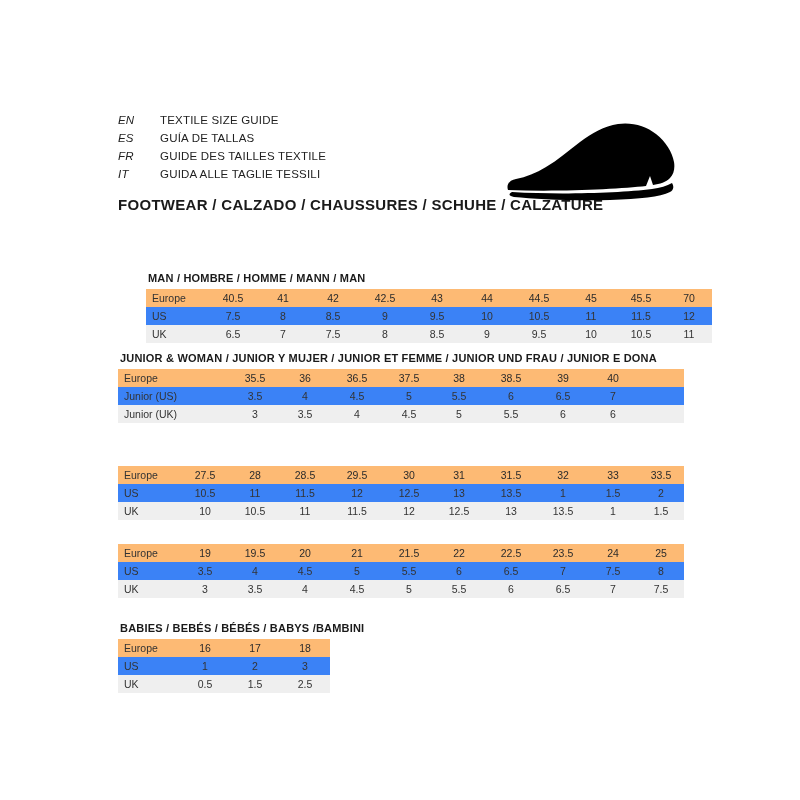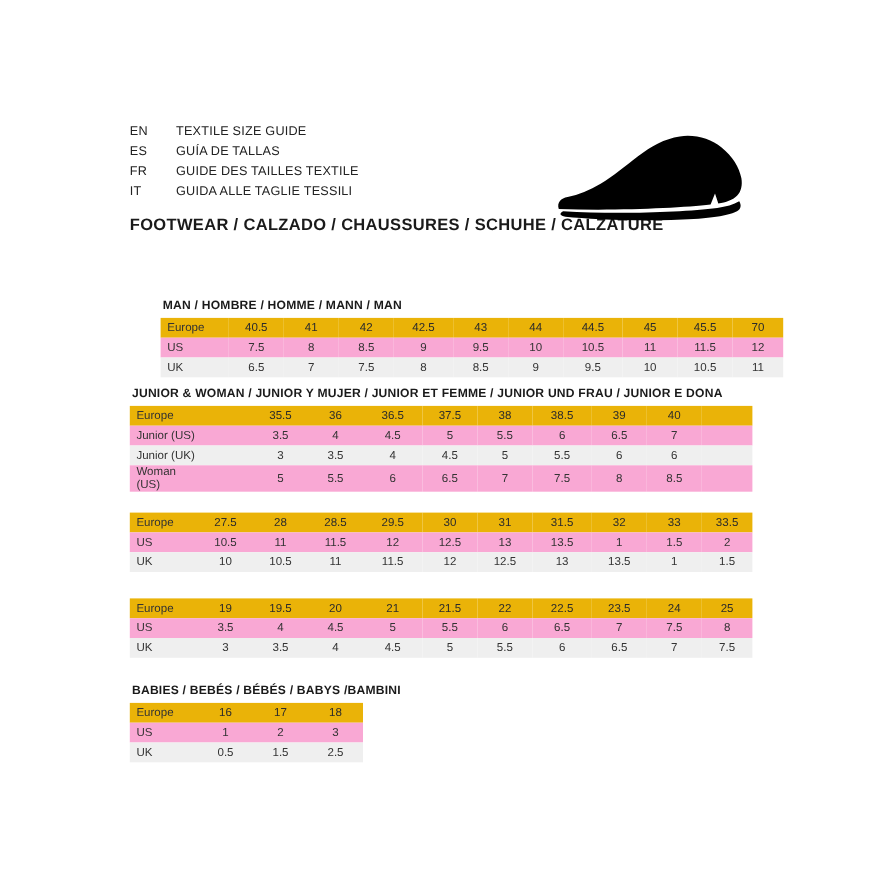--- a/index.html
+++ b/index.html
@@ -33,20 +33,21 @@
     display: flex;
     align-items: baseline;
     line-height: 16px;
     margin-bottom: 2px;
   }
   .lang-code {
     width: 42px;
     font-size: 11.5px;
     letter-spacing: 0.2px;
     color: #222;
+    font-style: italic;
   }
   .lang-text {
     font-size: 11.5px;
     letter-spacing: 0.2px;
     color: #222;
   }
   .footwear-line {
     margin-top: 14px;
     font-size: 15px;
     font-weight: bold;
@@ -87,28 +88,28 @@
     padding: 0;
     text-align: center;
     vertical-align: middle;
   }
   table.size-table td.rowlabel {
     text-align: left;
     padding-left: 6px;
     color: #333333;
   }
   tr.header-row td {
-    background: #eab308;
+    background: #fdba74;
     color: #2b2b2b;
   }
   tr.alt-row td {
     background: #efefef;
   }
   tr.plain-row td {
-    background: #f9a8d4;
+    background: #3b82f6;
   }
 </style>
 </head>
 <body>
 
 <div class="page">
 
   <div class="header">
     <div class="lang-row">
       <span class="lang-code">EN</span>
@@ -245,33 +246,20 @@
           <td>3</td>
           <td>3.5</td>
           <td>4</td>
           <td>4.5</td>
           <td>5</td>
           <td>5.5</td>
           <td>6</td>
           <td>6</td>
           <td></td>
         </tr>
-        <tr class="plain-row">
-          <td class="rowlabel">Woman (US)</td>
-          <td></td>
-          <td>5</td>
-          <td>5.5</td>
-          <td>6</td>
-          <td>6.5</td>
-          <td>7</td>
-          <td>7.5</td>
-          <td>8</td>
-          <td>8.5</td>
-          <td></td>
-        </tr>
       </tbody>
     </table>
   </div>
 
   <div class="section" style="top:466px;">
     <table class="size-table">
       <colgroup>
         <col style="width:62px">
           <col style="width:50px">
           <col style="width:50px">

